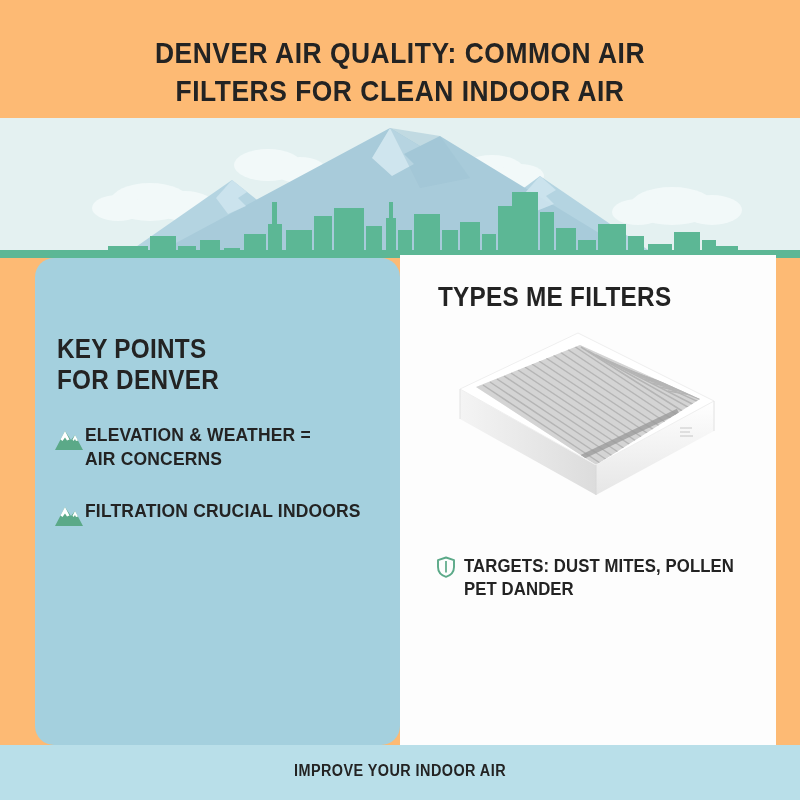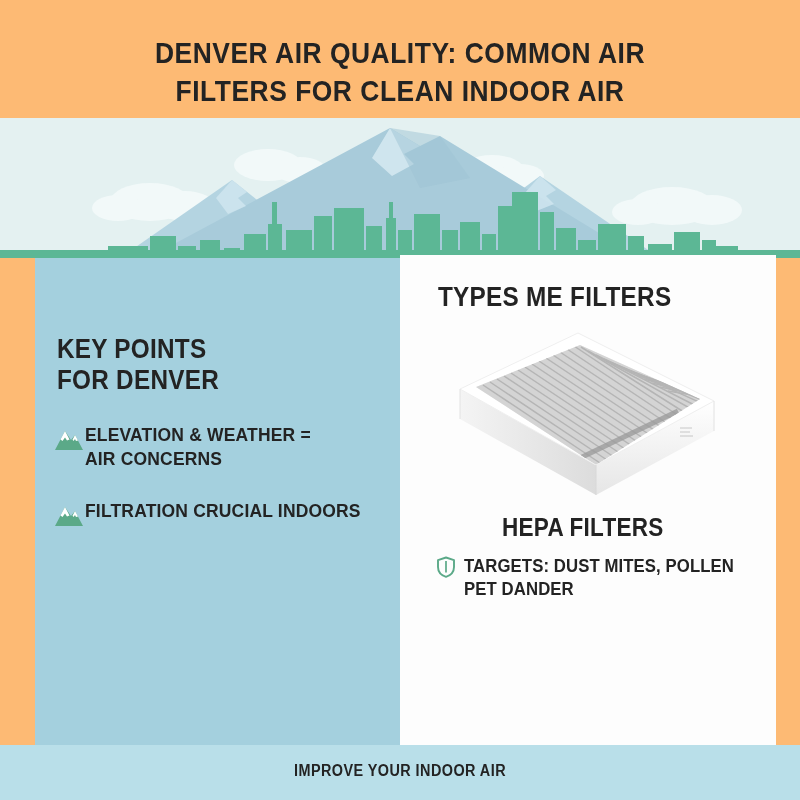--- a/index.html
+++ b/index.html
@@ -56,20 +56,21 @@
 
   
   .left-panel {
     position: absolute;
     left: 35px;
     top: 258px;
     width: 365px;
     height: 487px;
     background: #a4d0de;
     z-index: 4;
+    border-radius: 19px;
   }
   .right-panel {
     position: absolute;
     left: 400px;
     top: 255px;
     width: 376px;
     height: 490px;
     background: #fdfdfd;
     z-index: 4;
   }
@@ -408,23 +409,20 @@
         <line x1="286" y1="74" x2="286" y2="104" stroke="#e2e2e2" stroke-width="1"></line>
 
         <g opacity="0.25" fill="#9a9a9a">
           <rect x="252" y="100" width="12" height="2"></rect>
           <rect x="252" y="104" width="10" height="2"></rect>
           <rect x="252" y="108" width="13" height="2"></rect>
         </g>
       </svg>
     </div>
 
-    <div class="hepa-heading">
-      <span>HEPA FILTERS</span>
-    </div>
 
     <div class="bullets-right">
 
 
 
       <div class="br-item">
         <span class="br-icon">
           <svg viewBox="0 0 20 22" xmlns="http://www.w3.org/2000/svg">
             <path d="M10 1.5 L18 4.2 V11 C18 16 14.4 19.4 10 20.8 C5.6 19.4 2 16 2 11 V4.2 Z" fill="none" stroke="#5ba988" stroke-width="1.9" stroke-linejoin="round"></path>
             <line x1="10" y1="5" x2="10" y2="16.5" stroke="#5ba988" stroke-width="1.7"></line>

